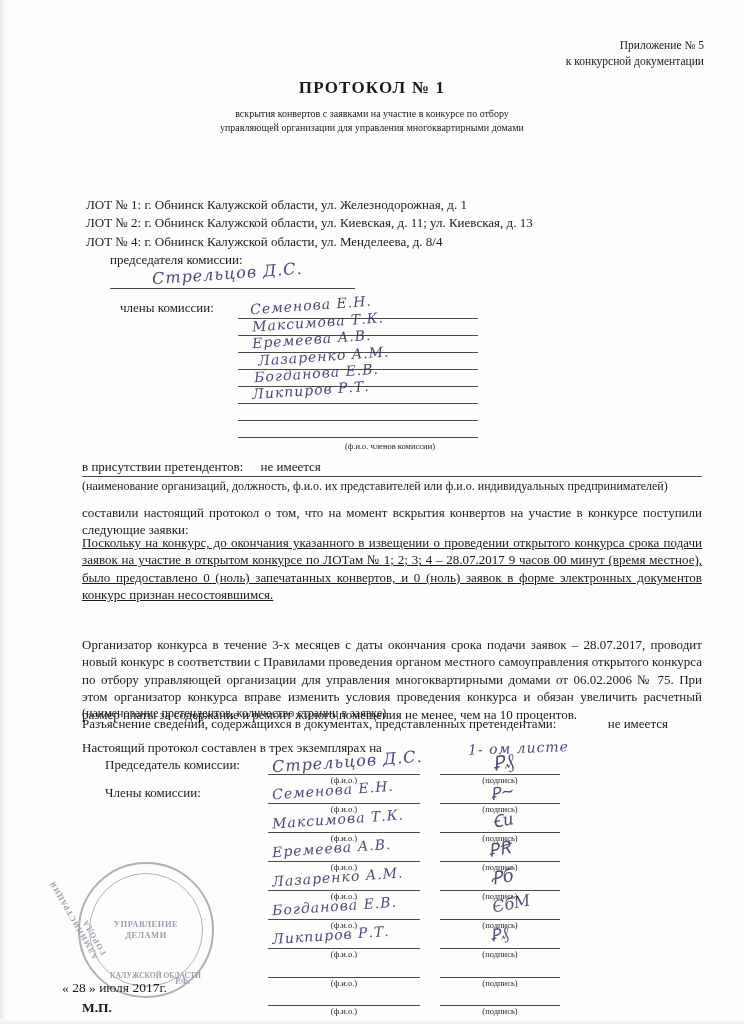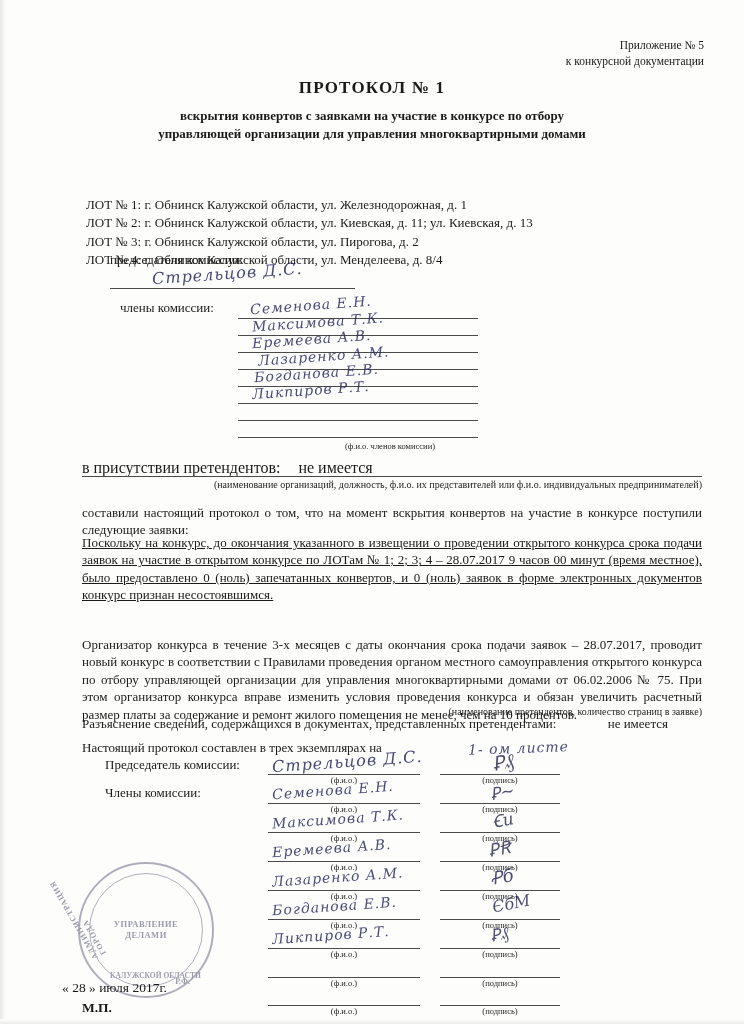--- a/index.html
+++ b/index.html
@@ -44,22 +44,22 @@
     top: 78px;
     text-align: center;
   }
   .doc-title {
     font-size: 17px;
     font-weight: bold;
     letter-spacing: 1.2px;
   }
   .doc-subtitle {
     margin-top: 9px;
-    font-size: 13px;
-    font-weight: bold;
+    font-size: 10px;
+    font-weight: normal;
     line-height: 1.38;
     padding: 0 95px;
   }
   .body-text {
     position: absolute;
     left: 82px;
     width: 620px;
     font-size: 13px;
     line-height: 1.34;
     text-align: justify;
@@ -89,27 +89,27 @@
   .members-label {
     position: absolute; left: 120px; top: 300px; font-size: 13px;
   }
   .fio-caption {
     position: absolute;
     font-size: 8.5px;
     text-align: center;
     color: #222;
   }
   .presence {
-    position: absolute; left: 82px; top: 459px; font-size: 16px;
+    position: absolute; left: 82px; top: 459px; font-size: 13px;
   }
   .small-caption {
     position: absolute;
-    font-size: 10px;
+    font-size: 12px;
     color: #222;
-    text-align: right;
+    text-align: left;
   }
   .p2 { top: 504px; }
   .p3 { top: 534px; }
   .p3 .u { text-decoration: underline; }
   .p4 { top: 636px; }
   .clar { position: absolute; left: 82px; top: 716px; font-size: 13px; width: 620px; }
   .final { position: absolute; left: 82px; top: 740px; font-size: 13px; }
   .chair2 { position: absolute; left: 105px; top: 757px; font-size: 13px; }
   .members2 { position: absolute; left: 105px; top: 785px; font-size: 13px; }
   .sigline {
@@ -188,21 +188,20 @@
     <div class="doc-subtitle">
       <div>вскрытия конвертов с заявками на участие в конкурсе по отбору</div>
       <div>управляющей организации для управления многоквартирными домами</div>
     </div>
   </div>
 
 
   <div class="lots">
     <div>ЛОТ № 1: г. Обнинск Калужской области, ул. Железнодорожная, д. 1</div>
     <div>ЛОТ № 2: г. Обнинск Калужской области, ул. Киевская, д. 11; ул. Киевская, д. 13</div>
-    <div>ЛОТ № 3: г. Обнинск Калужской области, ул. Пирогова, д. 2</div>
     <div>ЛОТ № 4: г. Обнинск Калужской области, ул. Менделеева, д. 8/4</div>
   </div>
 
   <div class="chair-line">председателя комиссии:</div>
   <div class="hand" style="position:absolute; left:152px; top:264px;">Стрельцов Д.С.</div>
   <div class="rule" style="left:110px; top:288px; width:245px;"></div>
 
   <div class="members-label">члены комиссии:</div>
 
   <div class="hand sm" style="position:absolute; left:250px; top:297px;">Семенова Е.Н.</div>

